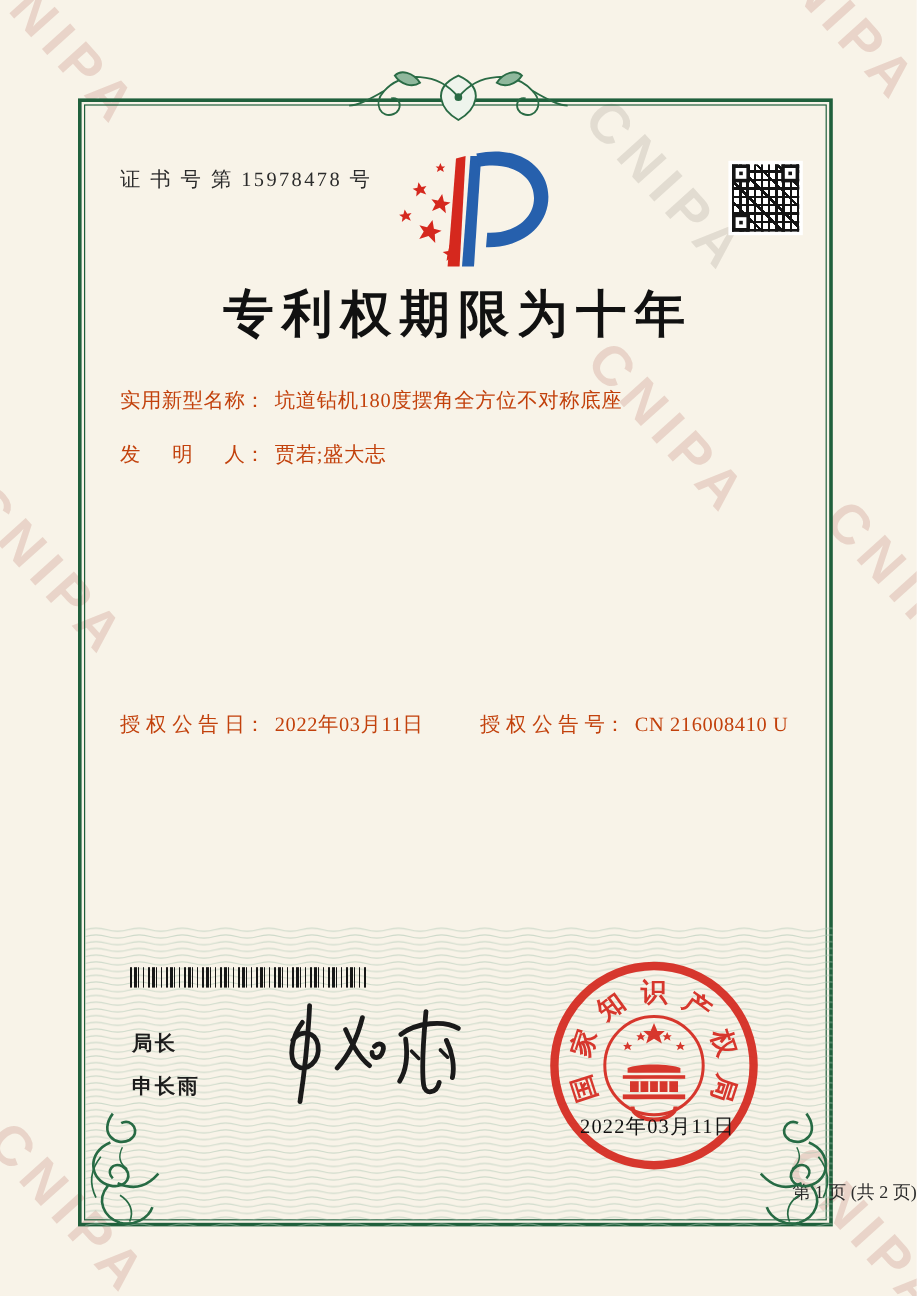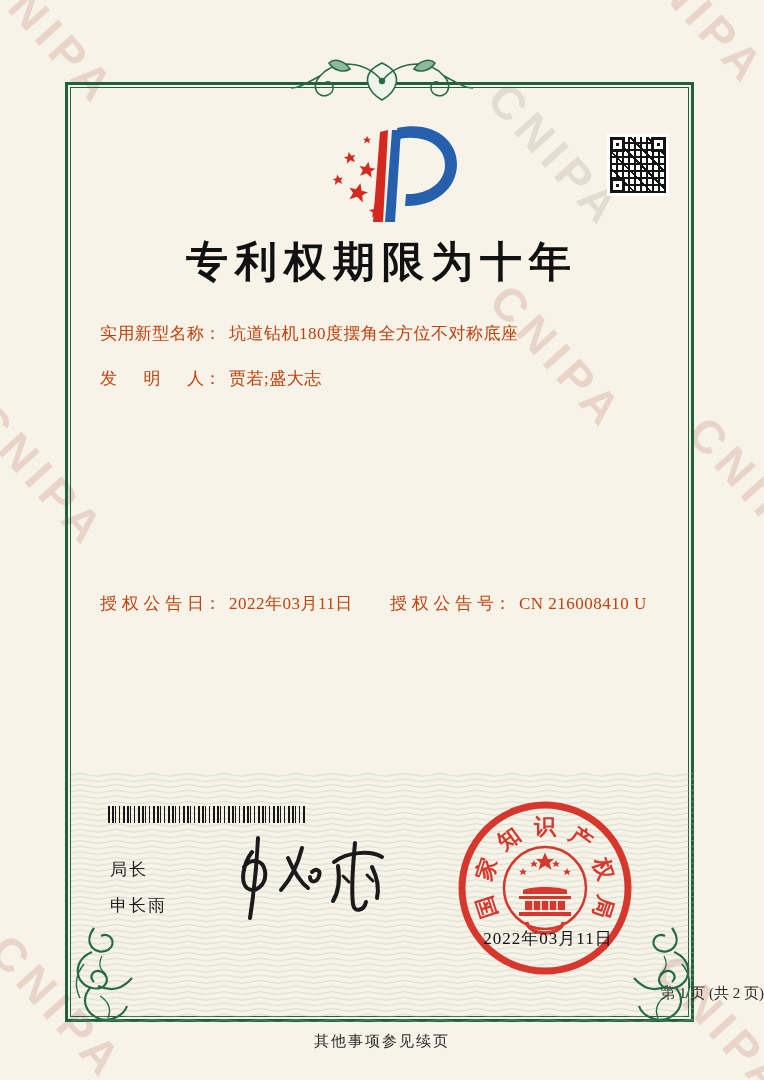--- a/index.html
+++ b/index.html
@@ -53,38 +53,38 @@
   .title { position:absolute; left:0; top:234px; width:764px; text-align:center; z-index:3;
            font-size:42px; font-weight:bold; letter-spacing:7px; color:#111; }
 
   
   .field-row { position:absolute; left:100px; width:580px; z-index:3; font-size:17px; color:#c2410c; }
   .r1{top:322px;} .r2{top:367px;} .r3{top:412px;} .r4{top:457px;} .r5{top:502px;} .r6{top:547px;} .r7{top:592px;}
   .flabel { display:inline-block; width:104px; text-align:justify; text-align-last:justify;
             text-justify:inter-character; vertical-align:top; }
   .fcolon { display:inline-block; margin-right:8px; }
   .fvalue { letter-spacing:0.5px; }
-  .fgroup2 { position:absolute; left:290px; top:0; }
+  .fgroup2 { position:absolute; left:300px; top:0; }
 
   
   .body-text { position:absolute; left:99px; top:630px; width:568px; z-index:3;
                font-size:17px; line-height:27.5px; color:#2a2a2a; }
   .body-text p { text-indent:2em; }
 
   
   .barcode { position:absolute; left:108px; top:806px; width:197px; height:17px; z-index:3;
     background:repeating-linear-gradient(90deg,
       #161616 0 2px, transparent 2px 4px,
       #161616 4px 6px, transparent 6px 7px,
       #161616 7px 8px, transparent 8px 11px,
       #161616 11px 12px, transparent 12px 15px); }
 
   .director { position:absolute; left:110px; top:858px; z-index:3; font-size:17px; color:#1d1d1d;
               font-family:"Liberation Sans","DejaVu Sans",sans-serif; }
-  .director div { margin-bottom:13px; letter-spacing:2px; }
+  .director div { margin-bottom:13px; letter-spacing:2px;font-weight:bold; }
   .signature { position:absolute; left:222px; top:830px; width:175px; height:95px; z-index:4; }
 
   
   .seal { position:absolute; left:457px; top:800px; width:176px; height:176px; z-index:3; }
   .seal svg { position:absolute; inset:0; opacity:0.92; }
   .seal-date { position:absolute; left:470px; top:927px; width:156px; z-index:4; text-align:center;
                font-size:17px; color:#111; letter-spacing:1px; }
 
   .page-number { position:absolute; left:0; top:984px; width:764px; text-align:right; z-index:3; font-size:15px; color:#2b2b2b; }
   .footer-note { position:absolute; left:0; top:1032px; width:764px; text-align:center; z-index:3; font-size:15px; color:#2b2b2b; letter-spacing:2px; }
@@ -145,20 +145,21 @@
       <path d="M40,2 C28,18 42,30 54,24 C64,18 56,5 47,10"></path>
       <path d="M38,26 C18,34 20,58 38,62 C52,65 58,52 48,46 C40,42 34,50 40,56"></path>
       <path d="M44,60 C60,67 70,61 78,52"></path>
       <path d="M36,62 C26,74 32,88 46,93 C58,96 70,89 73,80"></path>
       <path d="M46,70 C54,75 58,83 54,92" stroke-width="1.4"></path>
       <path d="M30,38 C22,48 20,60 26,72" stroke-width="1.4"></path>
       <path d="M48,30 C44,38 46,44 52,48" stroke-width="1.2"></path>
     </g>
   </svg>
 
+  <div class="cert-no">证 书 号 第 15978478 号</div>
 
   <svg class="logo" viewBox="0 0 145 112">
     <defs>
       <path id="st" d="M0,-10 L2.94,-3.09 L9.51,-3.09 L4.76,1.18 L6.88,8.09 L0,3.82 L-6.88,8.09 L-4.76,1.18 L-9.51,-3.09 L-2.94,-3.09 Z"></path>
     </defs>
     <g fill="#d5281e">
       <use href="#st" transform="translate(47,22) scale(0.42)"></use>
       <use href="#st" transform="translate(30,40) scale(0.62) rotate(-12)"></use>
       <use href="#st" transform="translate(47,52) scale(0.85) rotate(10)"></use>
       <use href="#st" transform="translate(18,62) scale(0.55) rotate(-8)"></use>
@@ -247,15 +248,14 @@
           <line x1="100" y1="101" x2="100" y2="110"></line>
         </g>
         <rect x="62" y="112" width="52" height="4"></rect>
         <path d="M70,122 a18,11 0 0 0 36,0" stroke="#d5281e" stroke-width="3.5" fill="none"></path>
       </g>
     </svg>
   </div>
   <div class="seal-date">2022年03月11日</div>
 
   <div class="page-number">第 1 页 (共 2 页)</div>
-  <div class="footer-note">其他事项参见续页</div>
 
 </div>
 
 </body></html>

